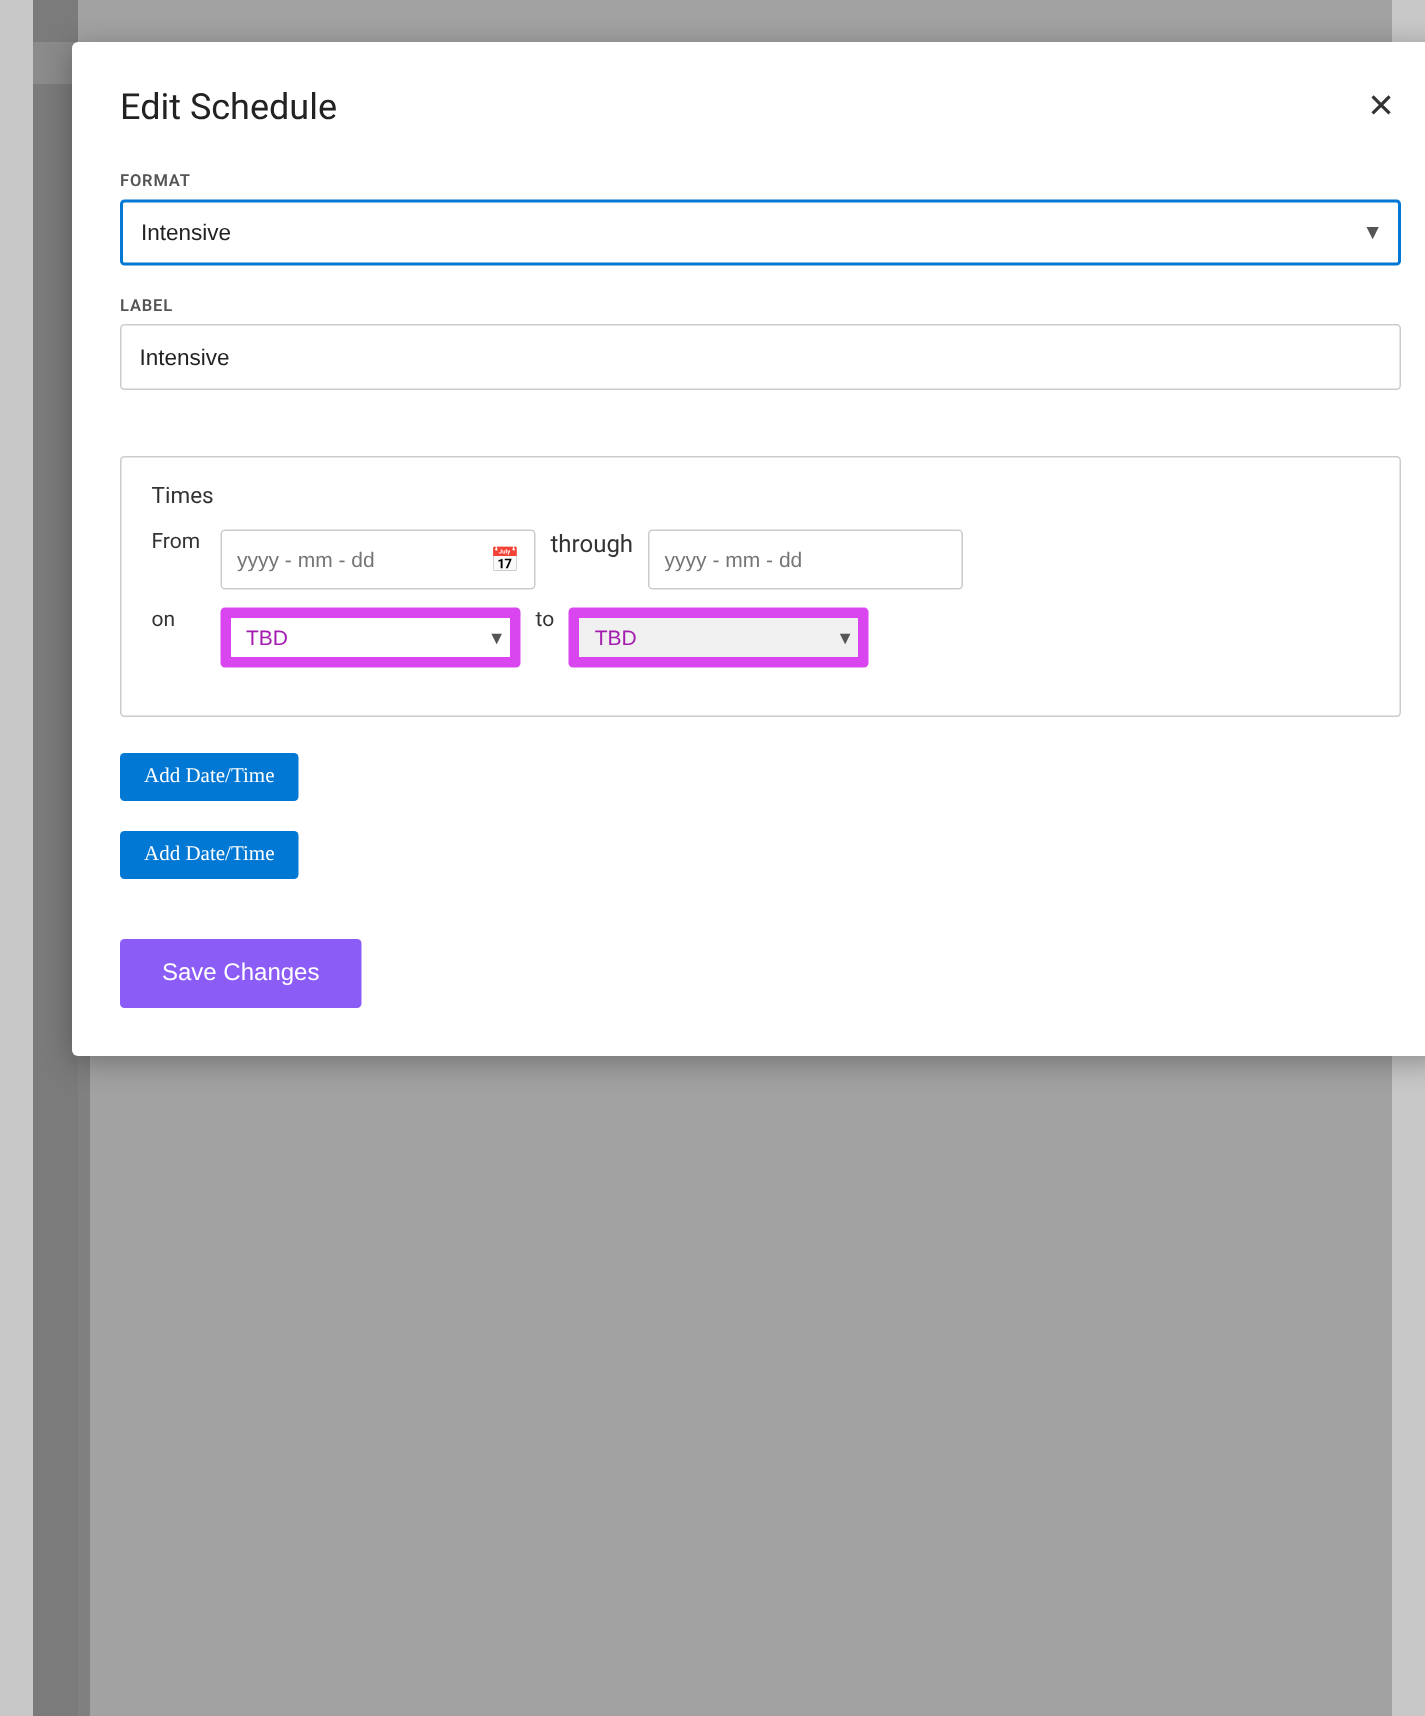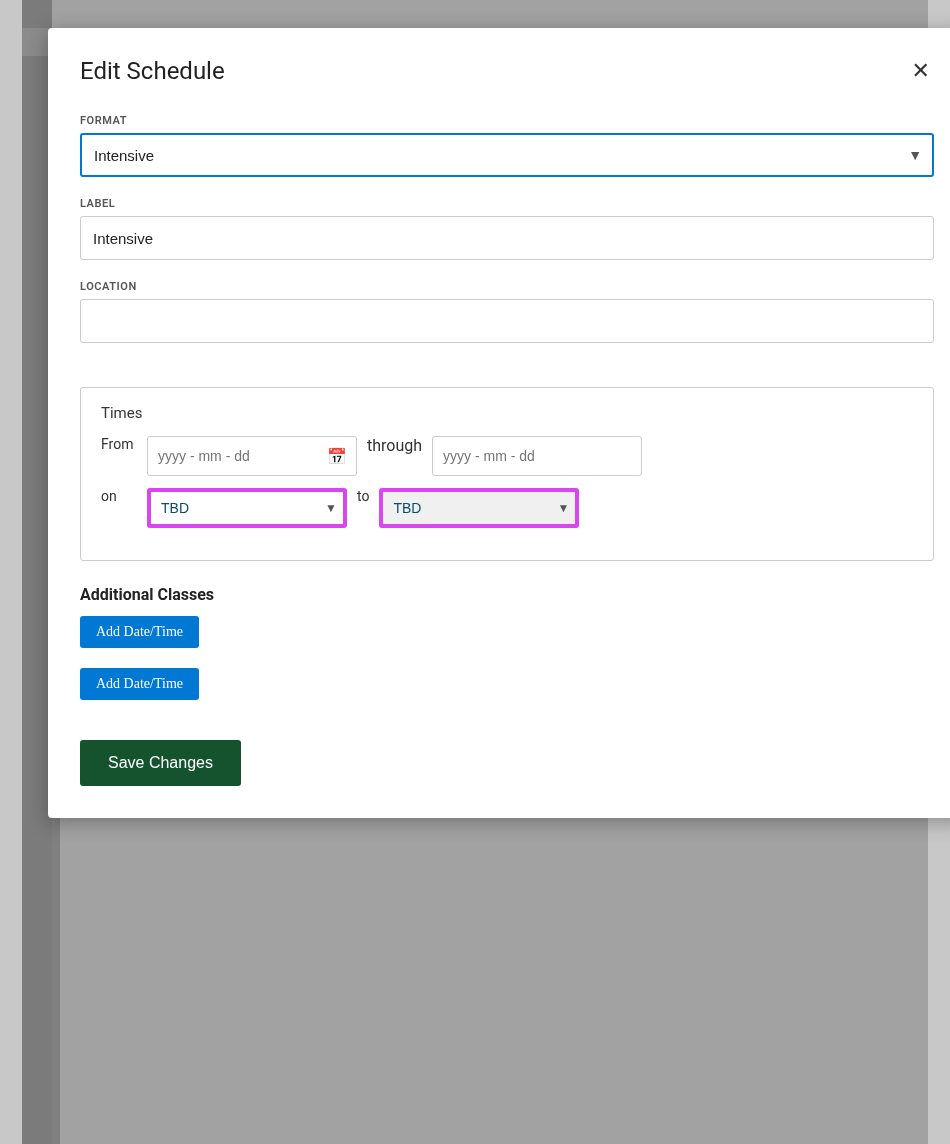--- a/index.html
+++ b/index.html
@@ -217,25 +217,25 @@
     }
 
     .time-select-wrapper {
       position: relative;
       display: flex;
       align-items: center;
     }
 
     .time-select {
       height: 40px;
-      border: 4px solid #d946ef;
+      border: 7px solid #d946ef;
       border-radius: 3px;
       padding: 0 32px 0 10px;
       font-size: 14px;
-      color: #0c4a6e;
+      color: #a21caf;
       appearance: none;
       -webkit-appearance: none;
       outline: none;
       background: #f5f5f5;
       cursor: pointer;
       min-width: 200px;
     }
 
     .time-select:not(:disabled) {
       background: #fff;
@@ -282,21 +282,21 @@
       border-radius: 3px;
       padding: 10px 12px;
       font-size: 14px;
       color: #222;
       resize: vertical;
       outline: none;
       font-family: inherit;
     }
 
     .save-btn {
-      background: #14532d;
+      background: #8b5cf6;
       color: #fff;
       border: none;
       border-radius: 3px;
       padding: 14px 28px;
       font-size: 16px;
       cursor: pointer;
       margin-top: 20px;
       min-width: 160px;
     }
   </style>
@@ -336,24 +336,20 @@
       </div>
     </div>
 
     
     <div class="field-group">
       <label class="field-label">LABEL</label>
       <input type="text" class="field-input" value="Intensive" style="">
     </div>
 
     
-    <div class="field-group">
-      <label class="field-label">LOCATION</label>
-      <input type="text" class="field-input" value="" style="">
-    </div>
 
     
     <div class="times-box">
       <div class="times-label">Times</div>
 
       <div class="times-row">
         <span class="times-row-label">From</span>
         <div class="date-input-wrapper">
           <input type="text" class="date-input" placeholder="yyyy - mm - dd" style="">
           <span class="calendar-icon">📅</span>
@@ -389,21 +385,20 @@
             <option>Saturday</option>
             <option>Sunday</option>
           </select>
           <span class="time-select-chevron">▼</span>
         </div>
       </div>
     </div>
 
     
     <div class="field-group">
-      <div class="section-heading">Additional Classes</div>
       <button class="add-btn">Add Date/Time</button>
     </div>
 
     
     <div class="field-group">
       <button class="add-btn">Add Date/Time</button>
     </div>
 
     
 

